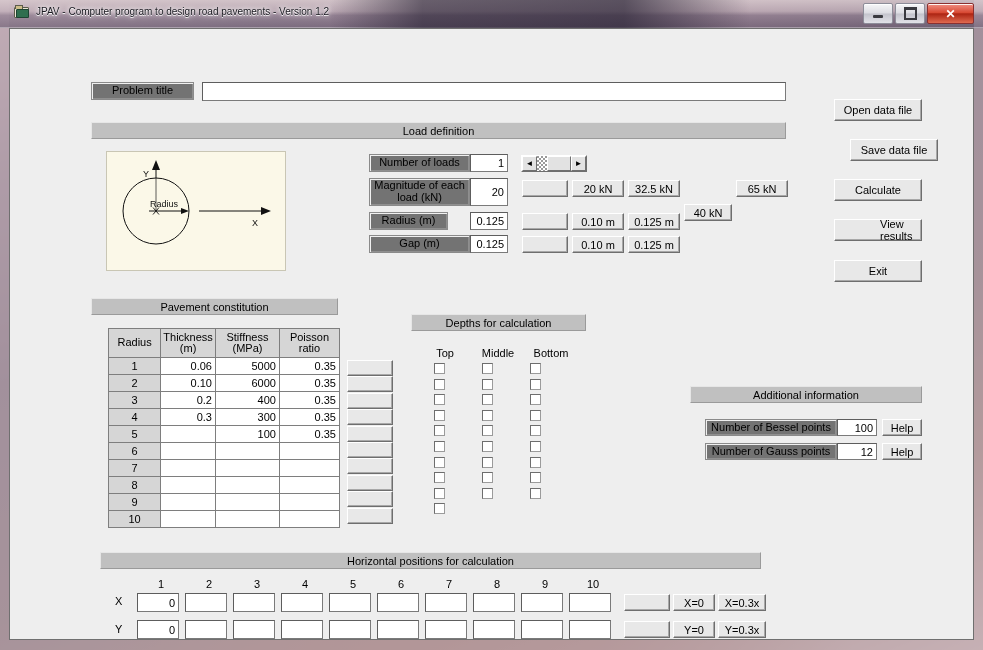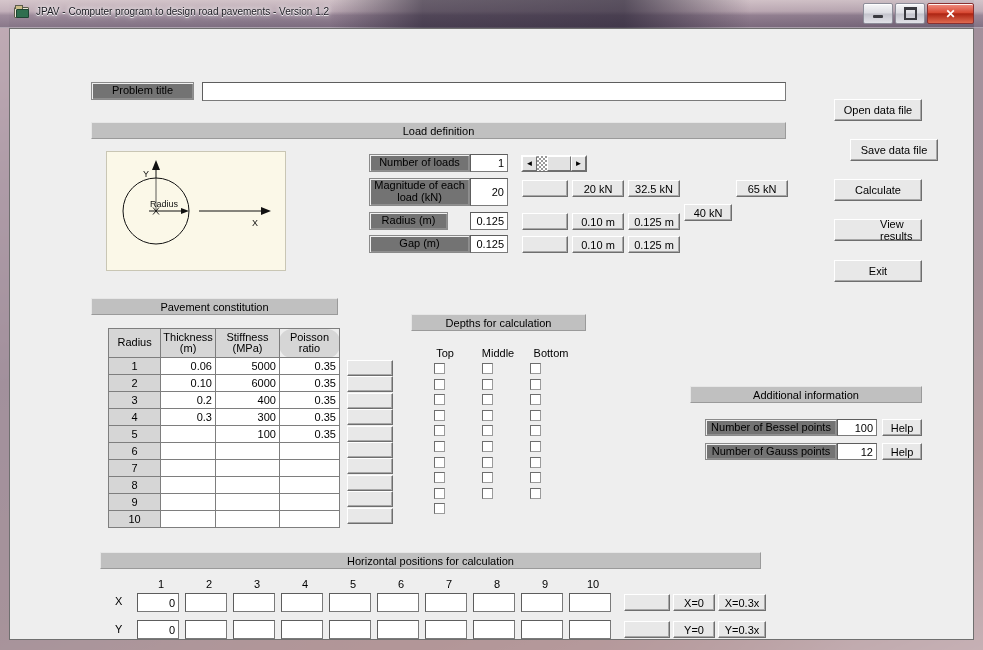--- a/index.html
+++ b/index.html
@@ -103,21 +103,21 @@
   
   #ptable{position:absolute;left:98px;top:299px;width:232px;border-collapse:collapse;}
   #ptable td,#ptable th{
     border:1px solid #7e7e7e;height:16px;font-weight:normal;font-size:11px;padding:0;
   }
   #ptable th{background:#d6d6d6;text-align:center;line-height:1.02;height:28px;}
   #ptable td.rowno{background:#d6d6d6;text-align:center;width:52px;}
   #ptable td.val{background:#ffffff;text-align:right;padding-right:3px;}
   .col-th{width:54px;}
   .col-st{width:64px;}
-  .col-po{width:60px;border-radius:13px;}
+  .col-po{width:60px;}
   
   .hscroll{
     position:absolute;box-sizing:border-box;background:#ffffff;
     border:1px solid #ffffff;border-right-color:#6e6e6e;border-bottom-color:#6e6e6e;
     display:flex;align-items:stretch;
   }
   .hscroll .arw{
     width:15px;background:#e2e2e2;
     border:1px solid #ffffff;border-right-color:#707070;border-bottom-color:#707070;
     box-sizing:border-box;display:flex;align-items:center;justify-content:center;

